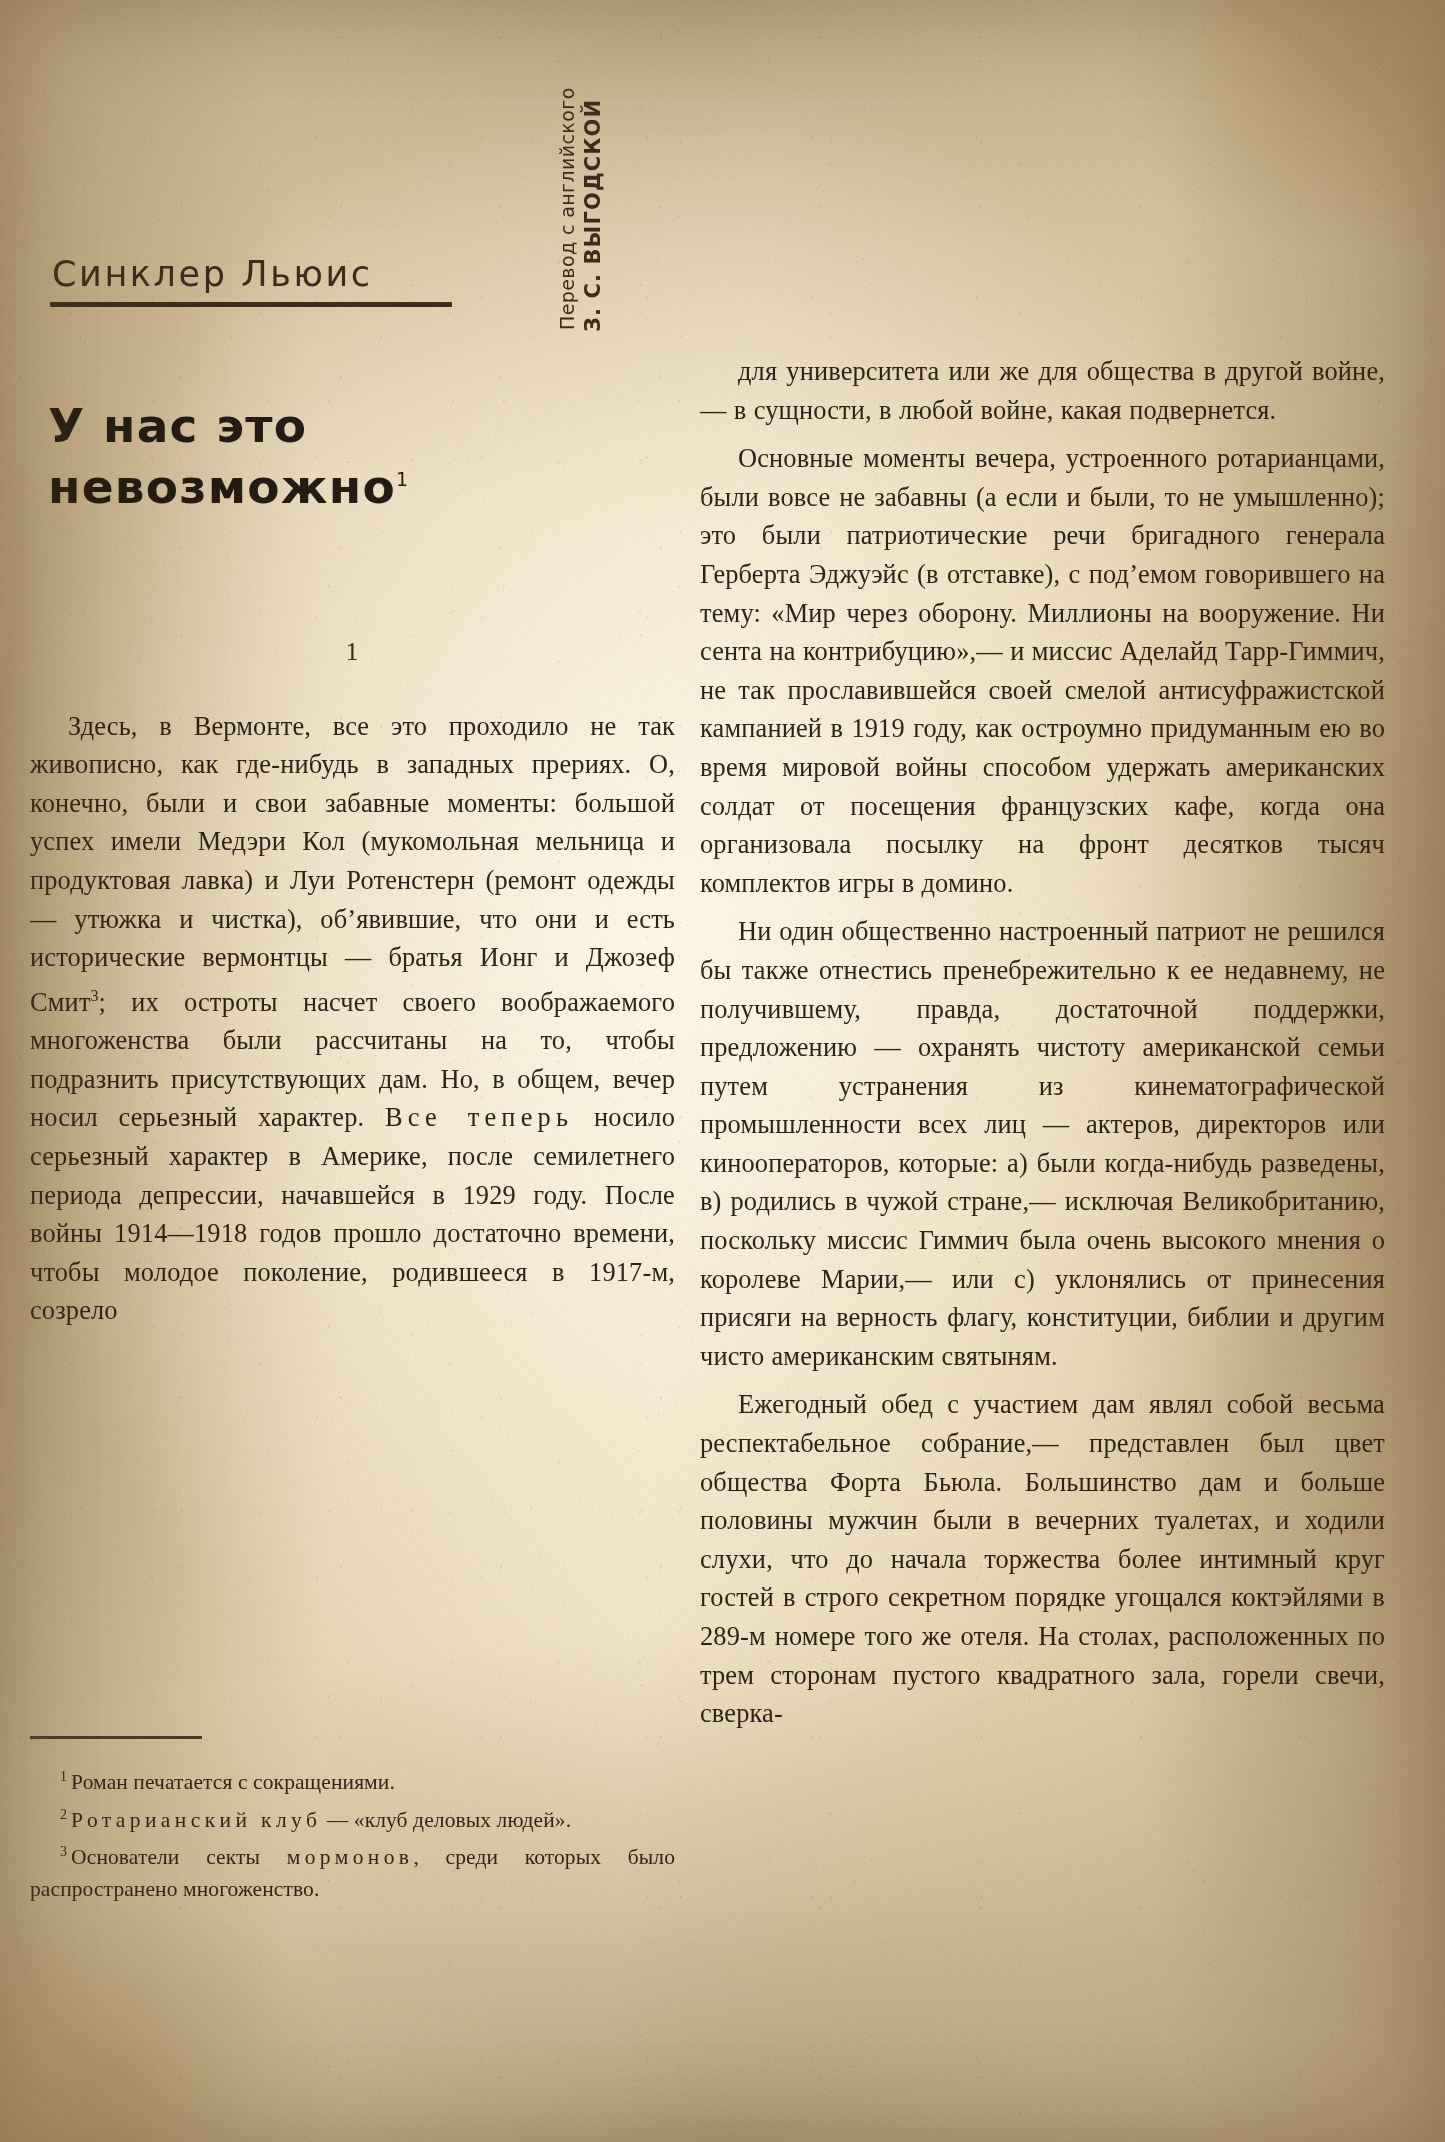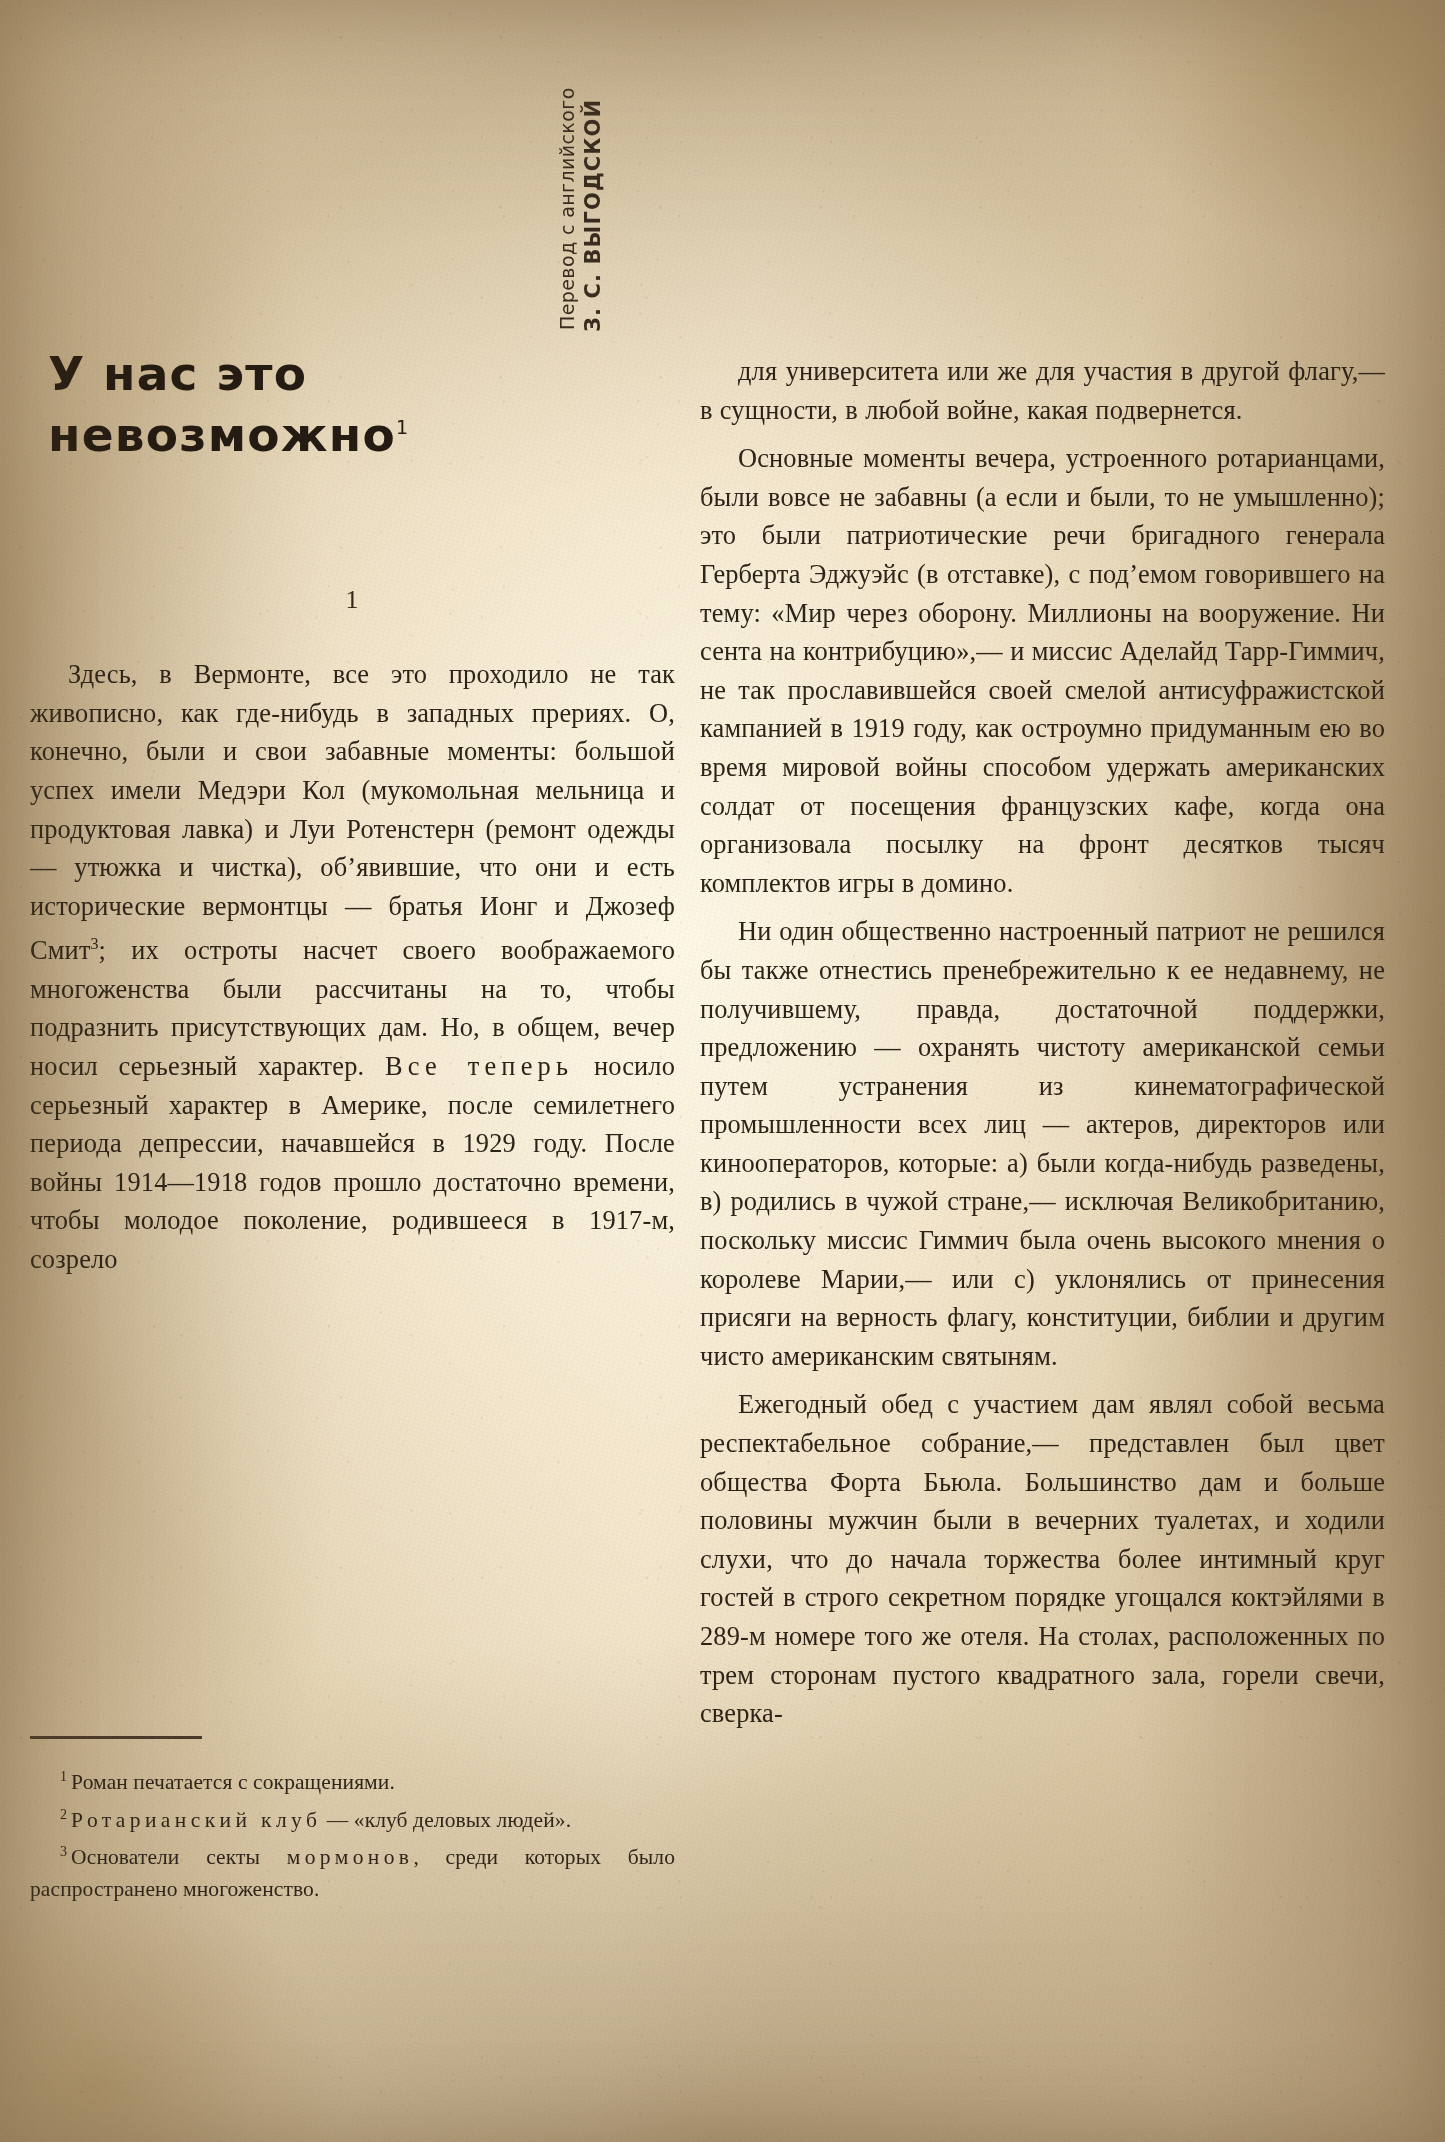--- a/index.html
+++ b/index.html
@@ -213,41 +213,45 @@
 </style>
 </head>
 <body>
 
 <div id="page">
 
   <div id="content">
 
     <div class="col" id="col-left">
 
+      <div class="author-block">
+        <div class="author-name">Синклер Льюис</div>
+        <div class="author-rule"></div>
+      </div>
 
       <div class="title">
         <span>У нас это</span><br>
         <span>невозможно</span><span class="sup">1</span>
       </div>
 
       <div class="section-num">1</div>
 
       <div id="left-paras">
           <p class="body">Здесь, в Вермонте, все это проходило не так живописно, как где-нибудь в западных прериях. О, конечно, были и свои забавные моменты: большой успех имели Медэри Кол (мукомольная мельница и продуктовая лавка) и Луи Ротенстерн (ремонт одежды — утюжка и чистка), об’явившие, что они и есть исторические вермонтцы — братья Ионг и Джозеф Смит<span class="fn-ref">3</span>; их остроты насчет своего воображаемого многоженства были рассчитаны на то, чтобы подразнить присутствующих дам. Но, в общем, вечер носил серьезный характер. <span class="sp">Все теперь</span> носило серьезный характер в Америке, после семилетнего периода депрессии, начавшейся в 1929 году. После войны 1914—1918 годов прошло достаточно времени, чтобы молодое поколение, родившееся в 1917-м, созрело</p>
         </div>
     </div>
 
     <div id="credit">
       <div class="c-line c1">Перевод с английского</div>
       <div class="c-line c2">З. С. ВЫГОДСКОЙ</div>
     </div>
 
     <div class="col" id="col-right">
       <div id="right-paras">
-          <p class="body">для университета или же для участия в другой флагу,— в сущности, в любой войне, какая подвернется.</p>
+          <p class="body">для университета или же для общества в другой войне,— в сущности, в любой войне, какая подвернется.</p>
           <p class="body">Основные моменты вечера, устроенного ротарианцами, были вовсе не забавны (а если и были, то не умышленно); это были патриотические речи бригадного генерала Герберта Эджуэйс (в отставке), с под’емом говорившего на тему: «Мир через оборону. Миллионы на вооружение. Ни сента на контрибуцию»,— и миссис Аделайд Тарр-Гиммич, не так прославившейся своей смелой антисуфражистской кампанией в 1919 году, как остроумно придуманным ею во время мировой войны способом удержать американских солдат от посещения французских кафе, когда она организовала посылку на фронт десятков тысяч комплектов игры в домино.</p>
           <p class="body">Ни один общественно настроенный патриот не решился бы также отнестись пренебрежительно к ее недавнему, не получившему, правда, достаточной поддержки, предложению — охранять чистоту американской семьи путем устранения из кинематографической промышленности всех лиц — актеров, директоров или кинооператоров, которые: а) были когда-нибудь разведены, в) родились в чужой стране,— исключая Великобританию, поскольку миссис Гиммич была очень высокого мнения о королеве Марии,— или с) уклонялись от принесения присяги на верность флагу, конституции, библии и другим чисто американским святыням.</p>
           <p class="body">Ежегодный обед с участием дам являл собой весьма респектабельное собрание,— представлен был цвет общества Форта Бьюла. Большинство дам и больше половины мужчин были в вечерних туалетах, и ходили слухи, что до начала торжества более интимный круг гостей в строго секретном порядке угощался коктэйлями в 289-м номере того же отеля. На столах, расположенных по трем сторонам пустого квадратного зала, горели свечи, сверка-</p>
         </div>
     </div>
 
     <div id="footnotes">
       <div class="fn-rule"></div>
       <div id="fn-list">
           <p class="fn"><span class="num">1</span>Роман печатается с сокращениями.</p>

